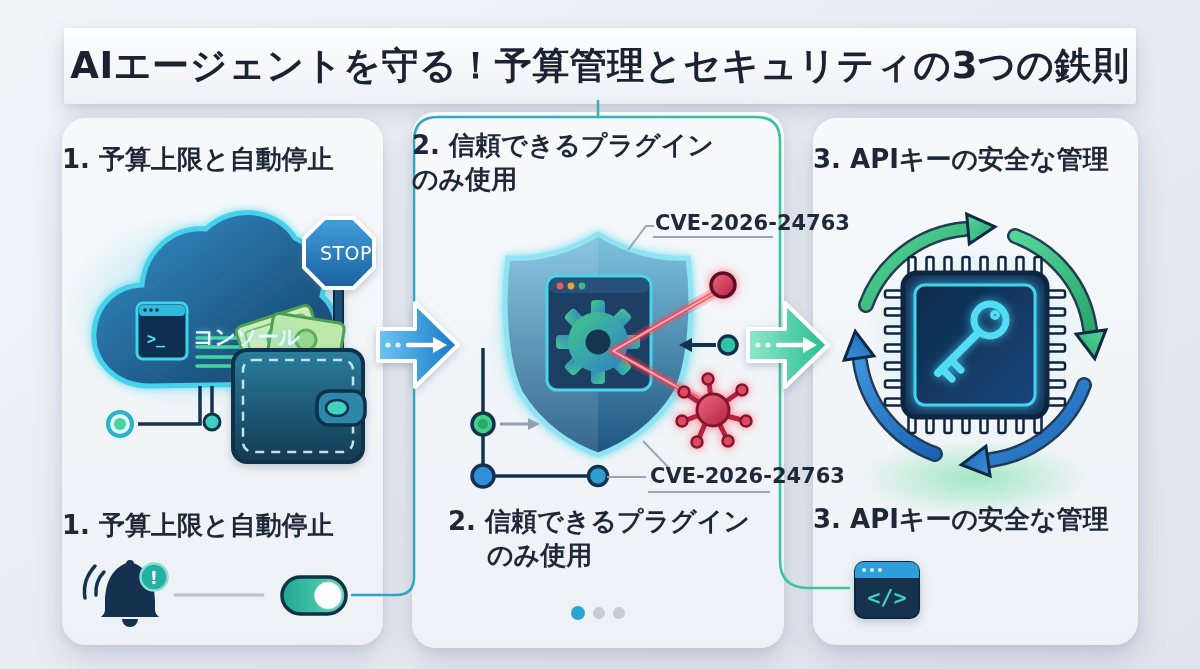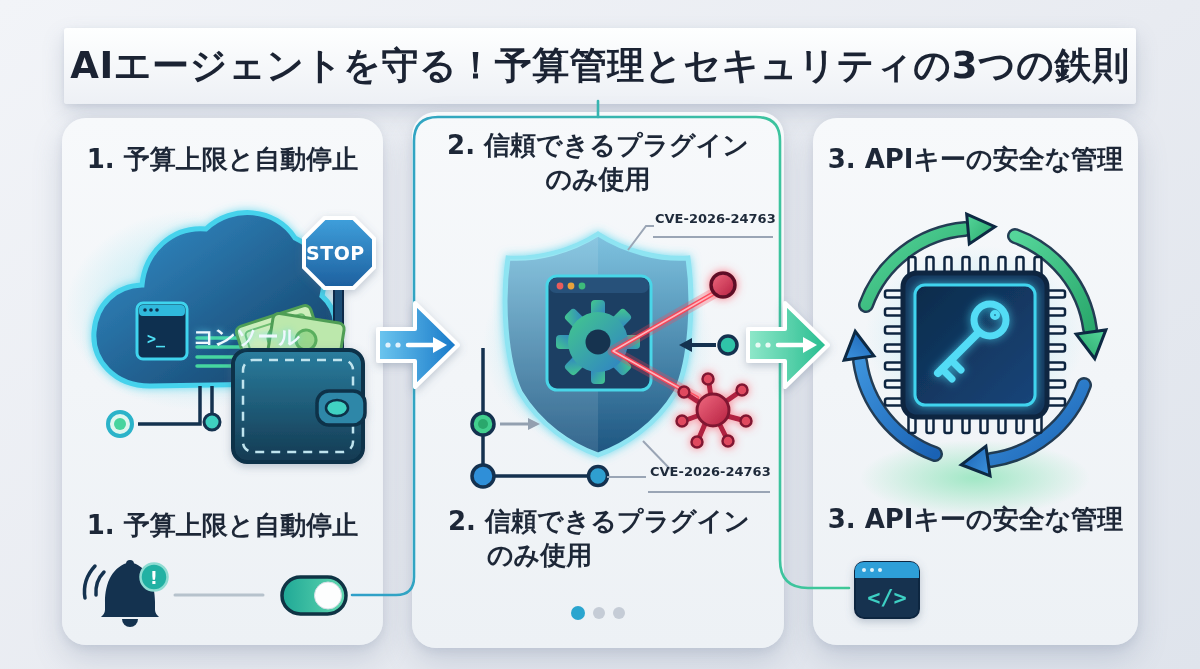--- a/index.html
+++ b/index.html
@@ -16,34 +16,34 @@
     font-size:37px;font-weight:800;color:#1b2333;letter-spacing:.5px;white-space:nowrap;
   }
   .panel{
     position:absolute;border-radius:24px;
     background:linear-gradient(180deg,#f7f9fb,#edf1f5);
     box-shadow:0 14px 30px rgba(90,110,140,.22),0 3px 8px rgba(90,110,140,.12);
   }
   .panel1{left:62px;top:118px;width:321px;height:527px;}
   .panel2{left:412px;top:112px;width:372px;height:536px;}
   .panel3{left:813px;top:118px;width:325px;height:527px;}
-  .heading{position:absolute;font-weight:800;font-size:26px;text-align:center;line-height:34px;color:#1d2737;}
+  .heading{position:absolute;font-weight:800;font-size:26px;text-align:left;line-height:34px;color:#1d2737;}
   .h1{left:62px;top:142px;width:321px;}
   .h2{left:412px;top:128px;width:372px;}
   .h3{left:813px;top:142px;width:325px;}
   .c1{left:62px;top:508px;width:321px;}
   .c3{left:813px;top:502px;width:325px;}
   .c2{left:448px;top:504px;width:320px;text-align:left;}
   .c2 .wrapline{display:block;margin-left:39px;}
-  .cve{position:absolute;font-size:13px;font-weight:700;color:#1e2a3a;white-space:nowrap;}
+  .cve{position:absolute;font-size:21px;font-weight:700;color:#1e2a3a;white-space:nowrap;}
   .cve-top{left:655px;top:211px;}
   .cve-bottom{left:650px;top:464px;}
   .env{position:absolute;left:933px;top:574px;font-size:29px;font-weight:800;color:#1b2638;}
   .console-label{position:absolute;left:193px;top:311px;font-size:21px;font-weight:700;color:#eef8ff;text-shadow:0 0 6px rgba(90,220,245,.8);margin-top:12px;}
-  .stop-label{position:absolute;left:306px;top:242px;width:66px;text-align:left;font-size:19px;font-weight:700;color:#ffffff;letter-spacing:.5px;}
+  .stop-label{position:absolute;left:306px;top:242px;width:66px;text-align:right;font-size:19px;font-weight:400;color:#ffffff;letter-spacing:.5px;}
   .dots{position:absolute;left:412px;top:606px;width:372px;display:flex;align-items:center;justify-content:center;gap:8px;}
   .dot{border-radius:50%;}
   .dot.active{width:14px;height:14px;background:#2aa5cf;}
   .dot.idle{width:12px;height:12px;background:#c5ccd6;}
   svg.art{position:absolute;left:0;top:0;pointer-events:none;}
 </style>
 </head>
 <body>
 
 <div class="stage">

